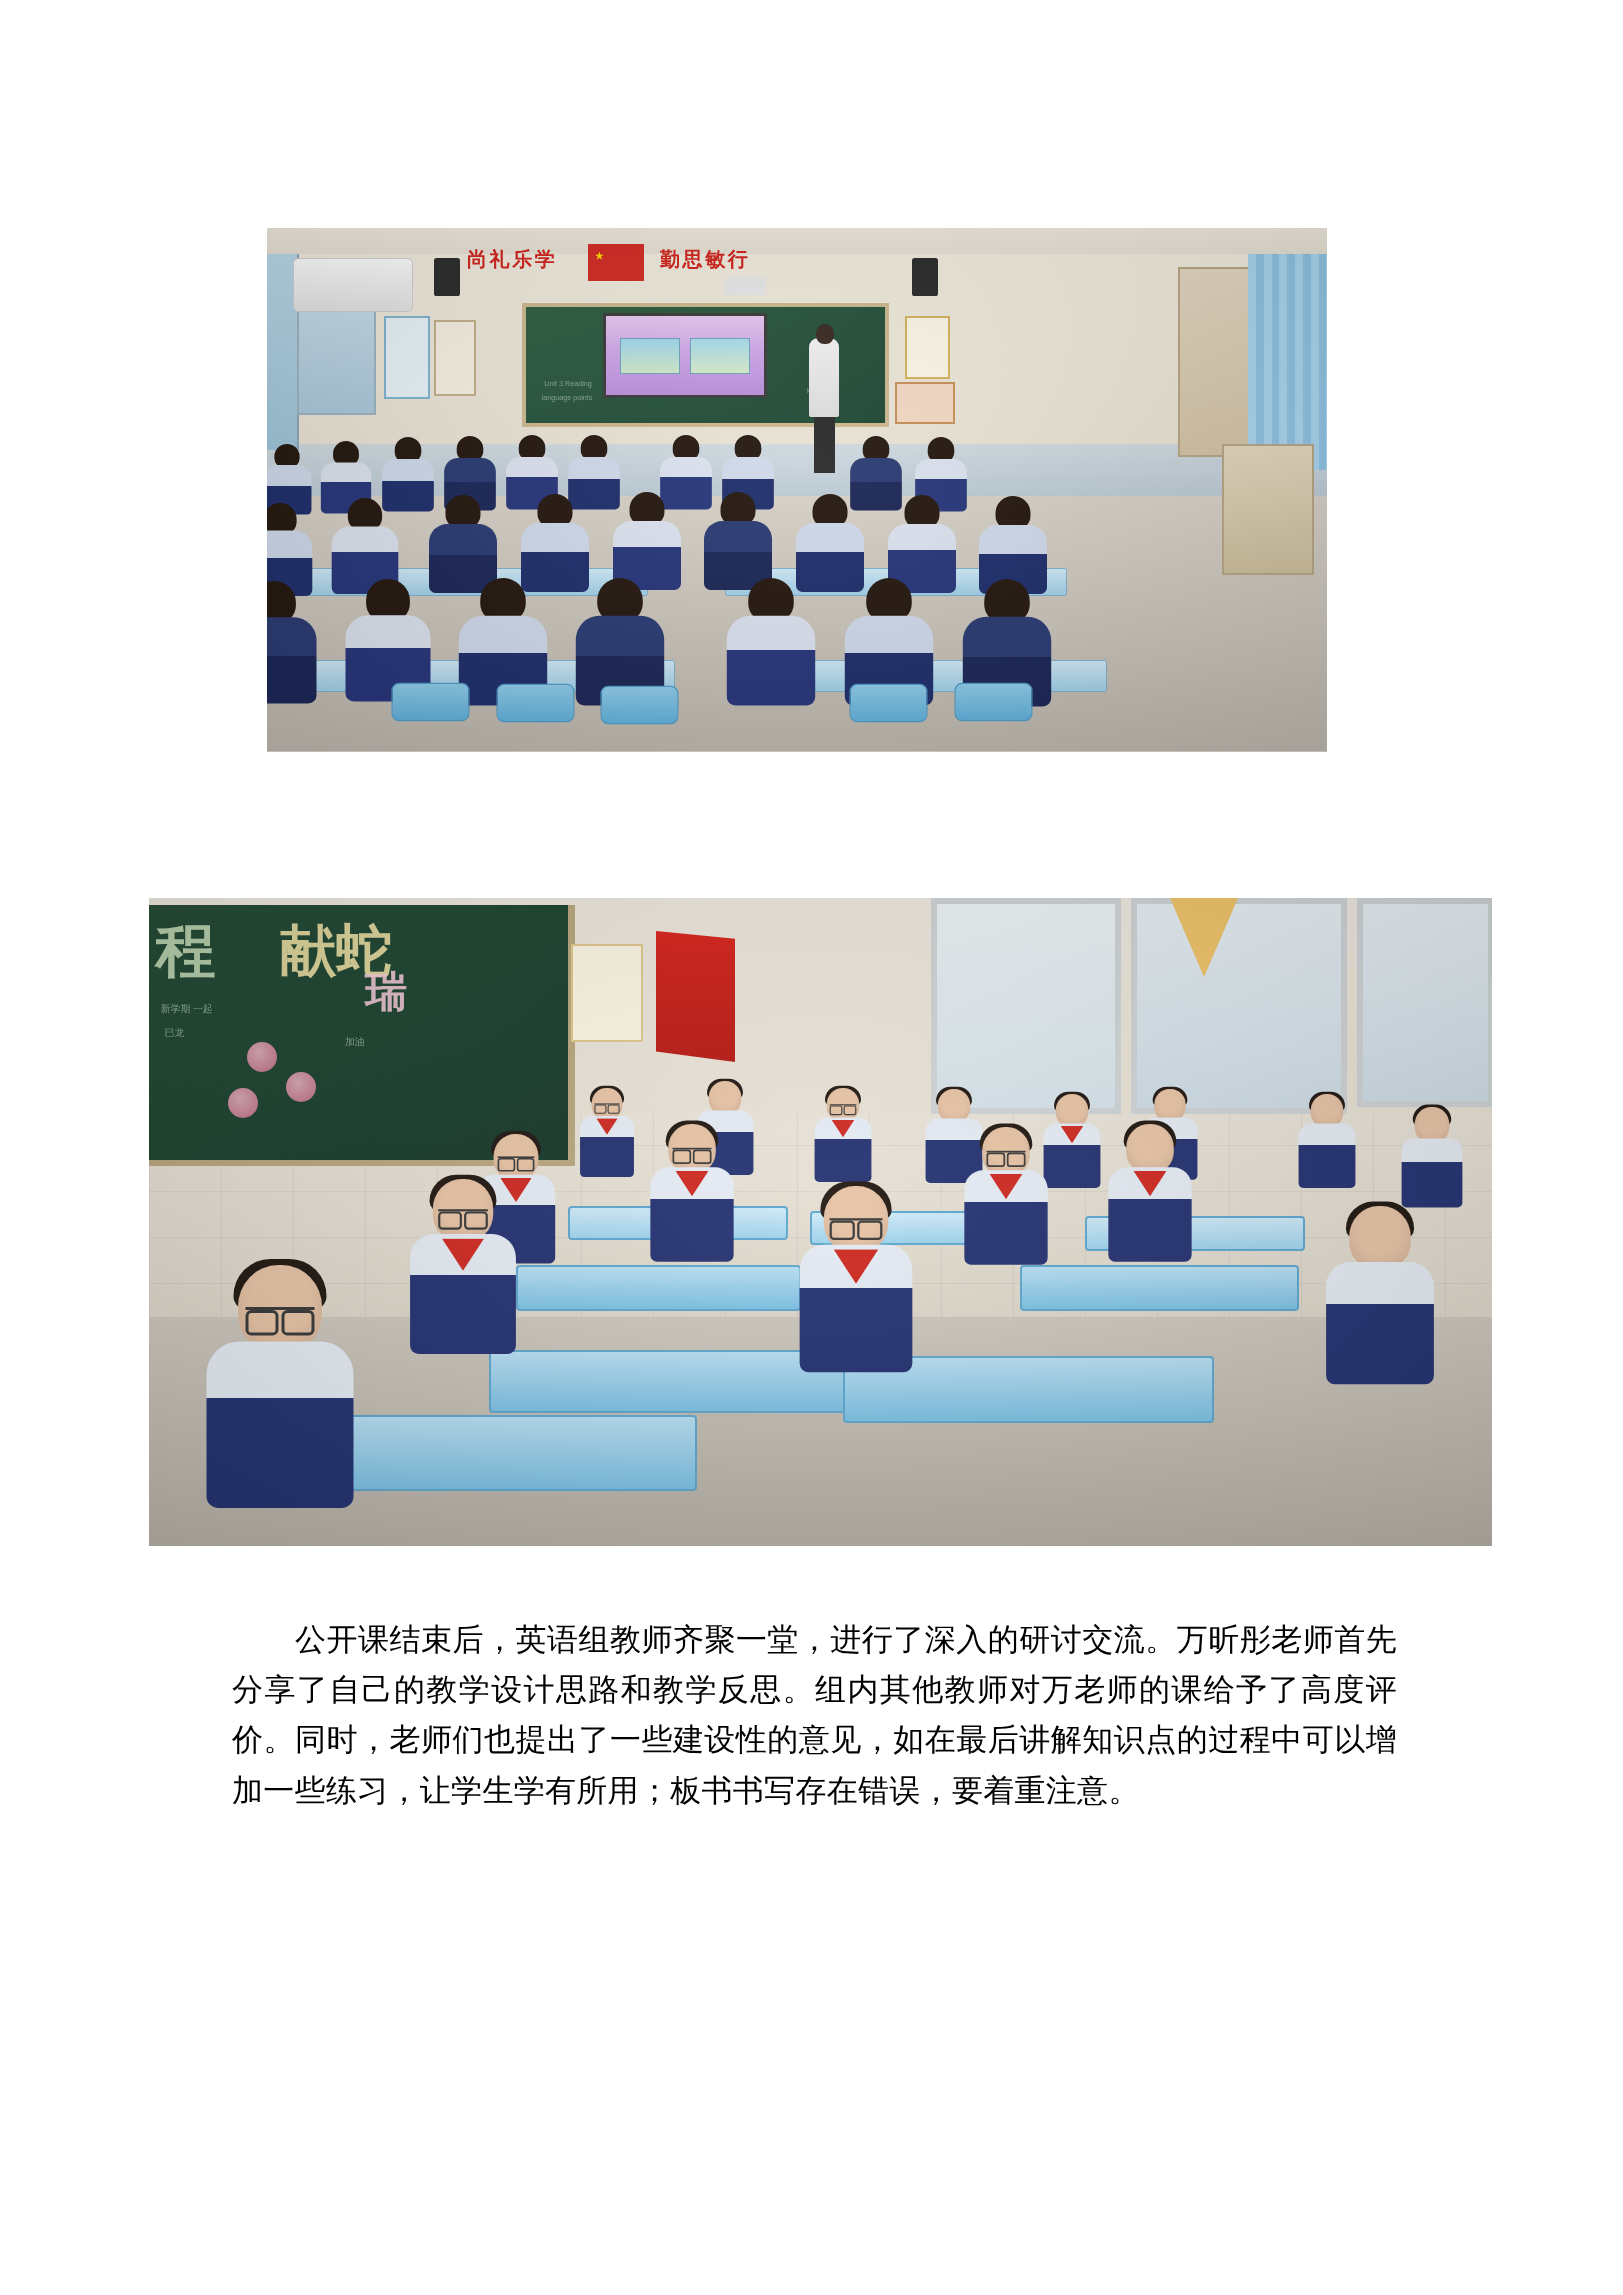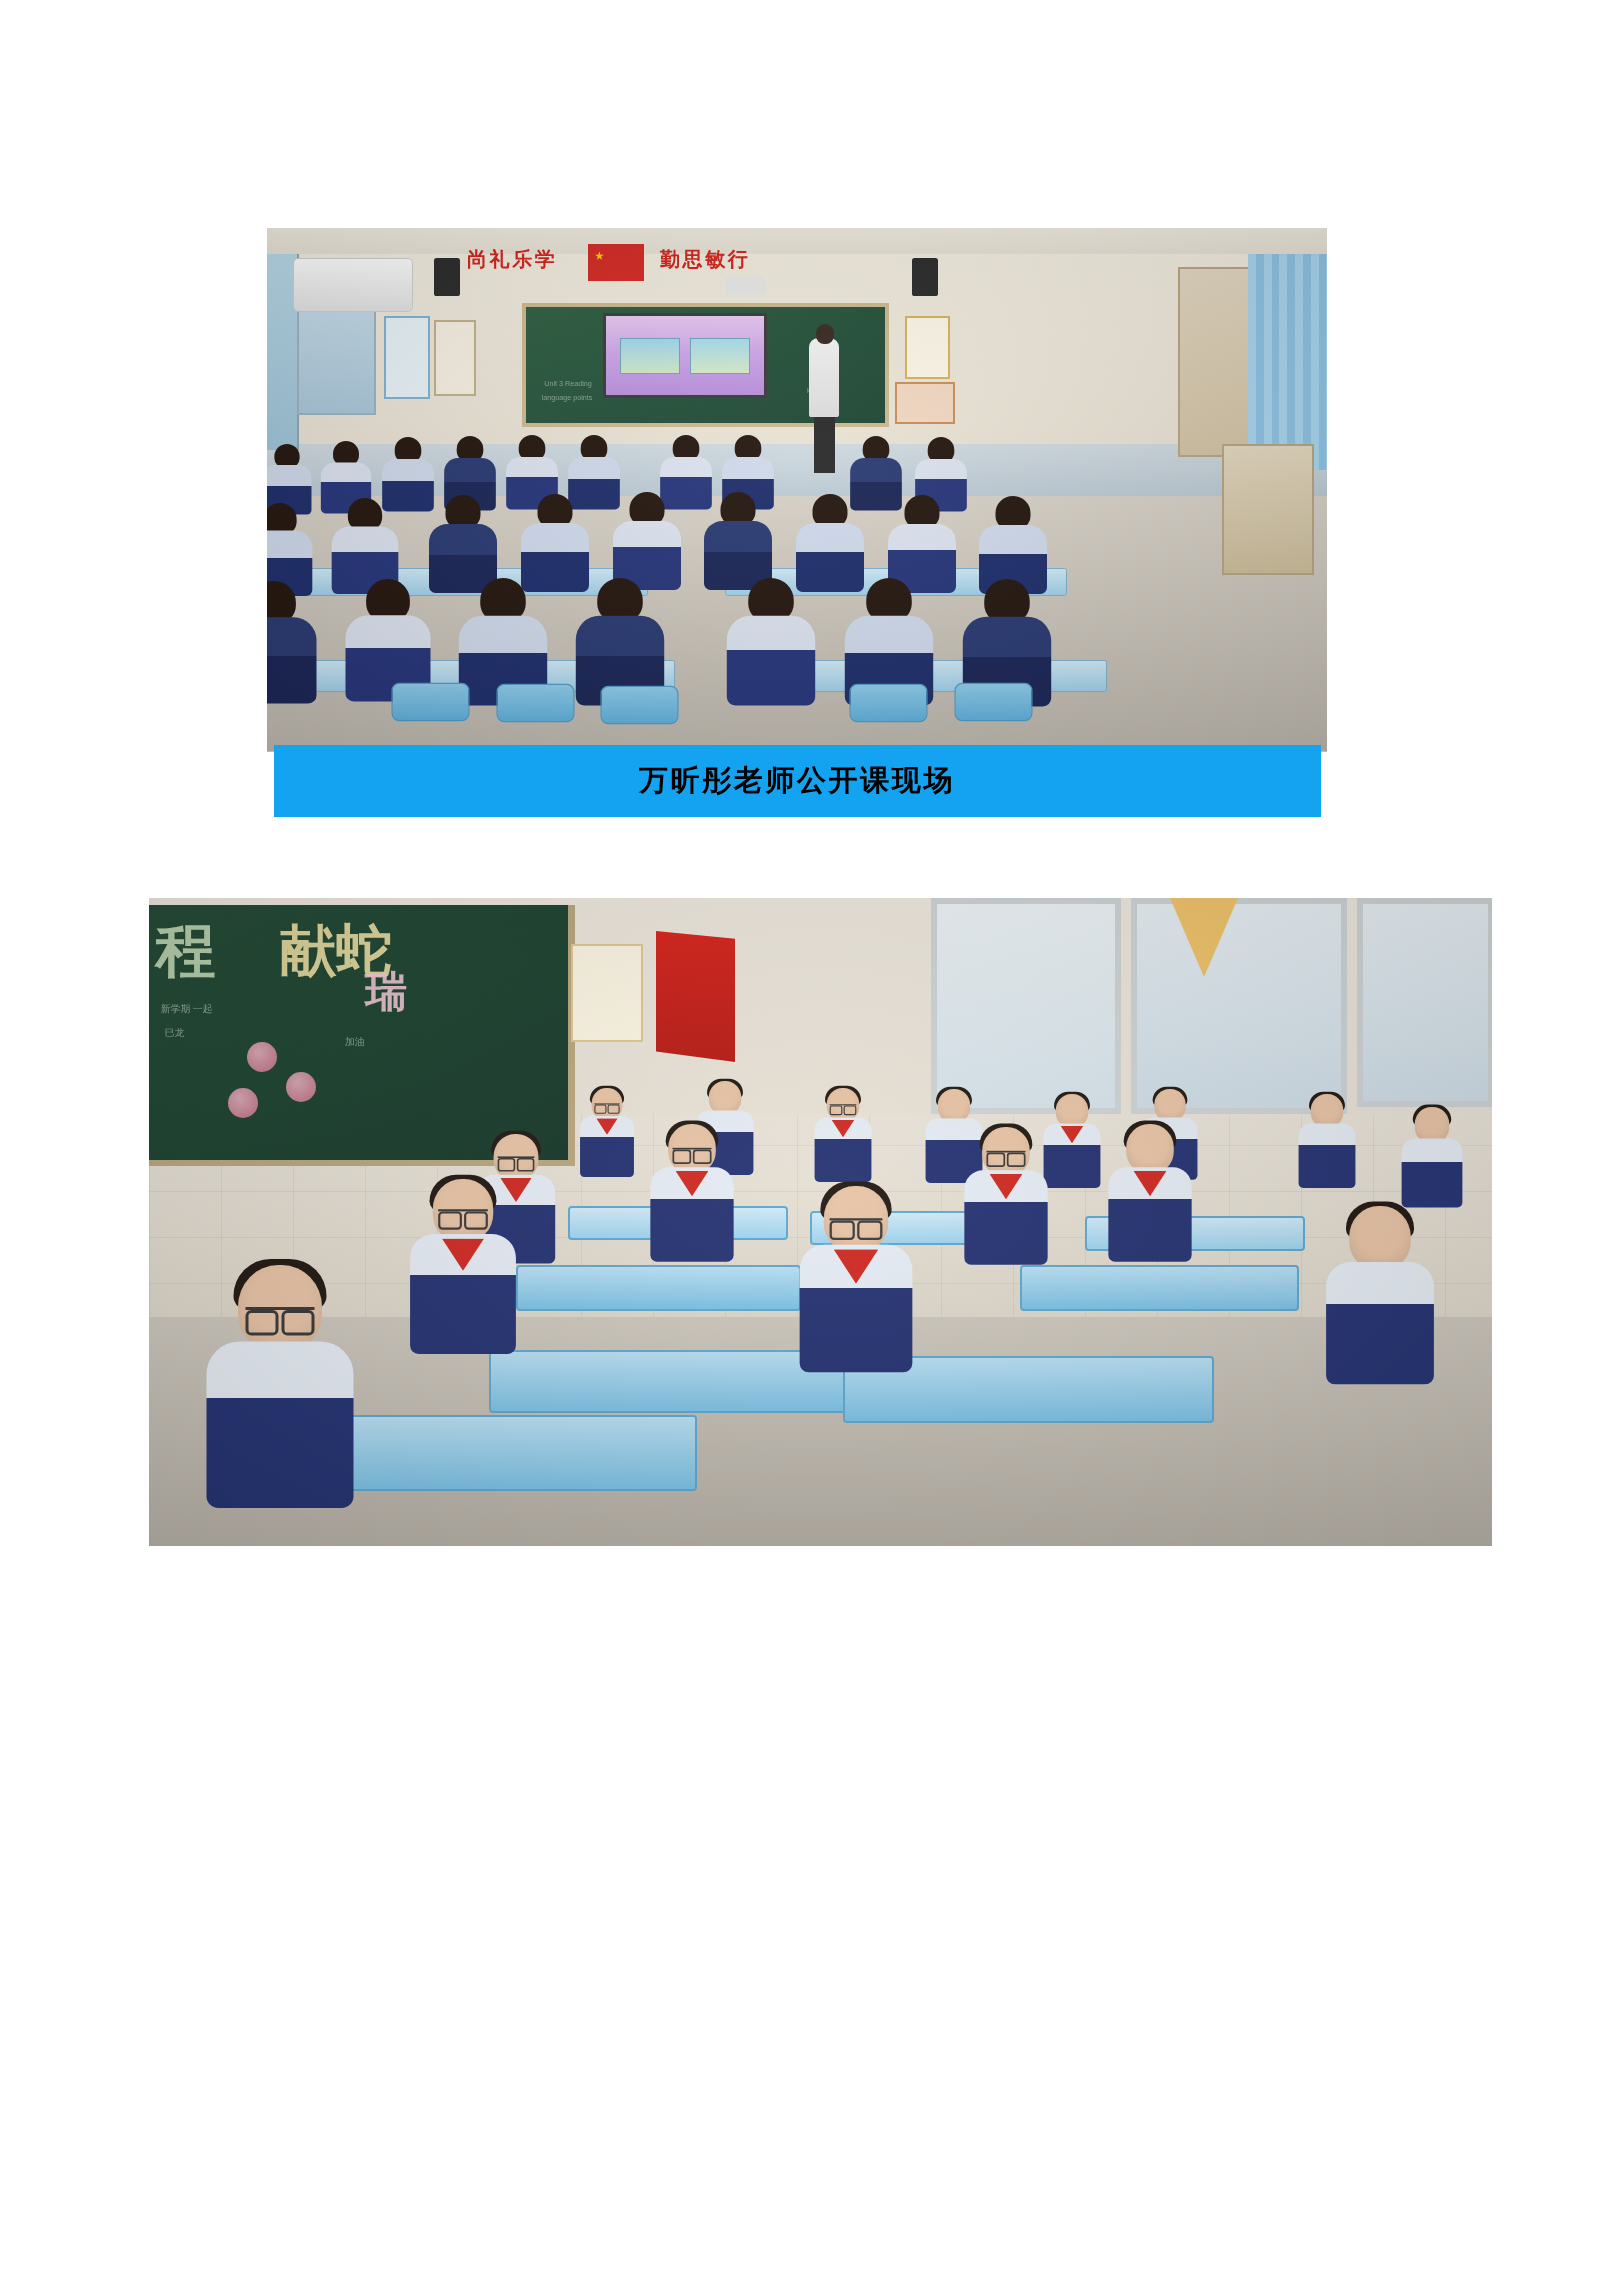--- a/index.html
+++ b/index.html
@@ -496,21 +496,20 @@
 
       <div class="chairback" style="left:131px; top:458px; transform:scale(1.2);"></div>
       <div class="chairback" style="left:236px; top:459px; transform:scale(1.2);"></div>
       <div class="chairback" style="left:340px; top:461px; transform:scale(1.2);"></div>
       <div class="chairback" style="left:589px; top:459px; transform:scale(1.2);"></div>
       <div class="chairback" style="left:694px; top:458px; transform:scale(1.2);"></div>
 
       <div class="photo-tone"></div>
     </div>
 
-    <div class="fig1-caption">万昕彤老师公开课现场</div>
   </div>
 
   <div class="fig2-wrap">
     <div class="p2-wall"></div>
     <div class="p2-tile"></div>
     <div class="p2-floor"></div>
 
     <div class="p2-win1"></div>
     <div class="p2-win2"></div>
     <div class="p2-win3"></div>
@@ -636,15 +635,16 @@
     </div>
     <div class="stu2" style="left:1231px; top:308px; transform:scale(1.1);">
       <div class="hair2"></div>
         <div class="head2"></div>
         <div class="body2"></div>
     </div>
 
     <div class="photo-tone"></div>
   </div>
 
+  <p class="para">公开课结束后，英语组教师齐聚一堂，进行了深入的研讨交流。万昕彤老师首先分享了自己的教学设计思路和教学反思。组内其他教师对万老师的课给予了高度评价。同时，老师们也提出了一些建设性的意见，如在最后讲解知识点的过程中可以增加一些练习，让学生学有所用；板书书写存在错误，要着重注意。</p>
 
 </div>
 
 
 </body></html>

